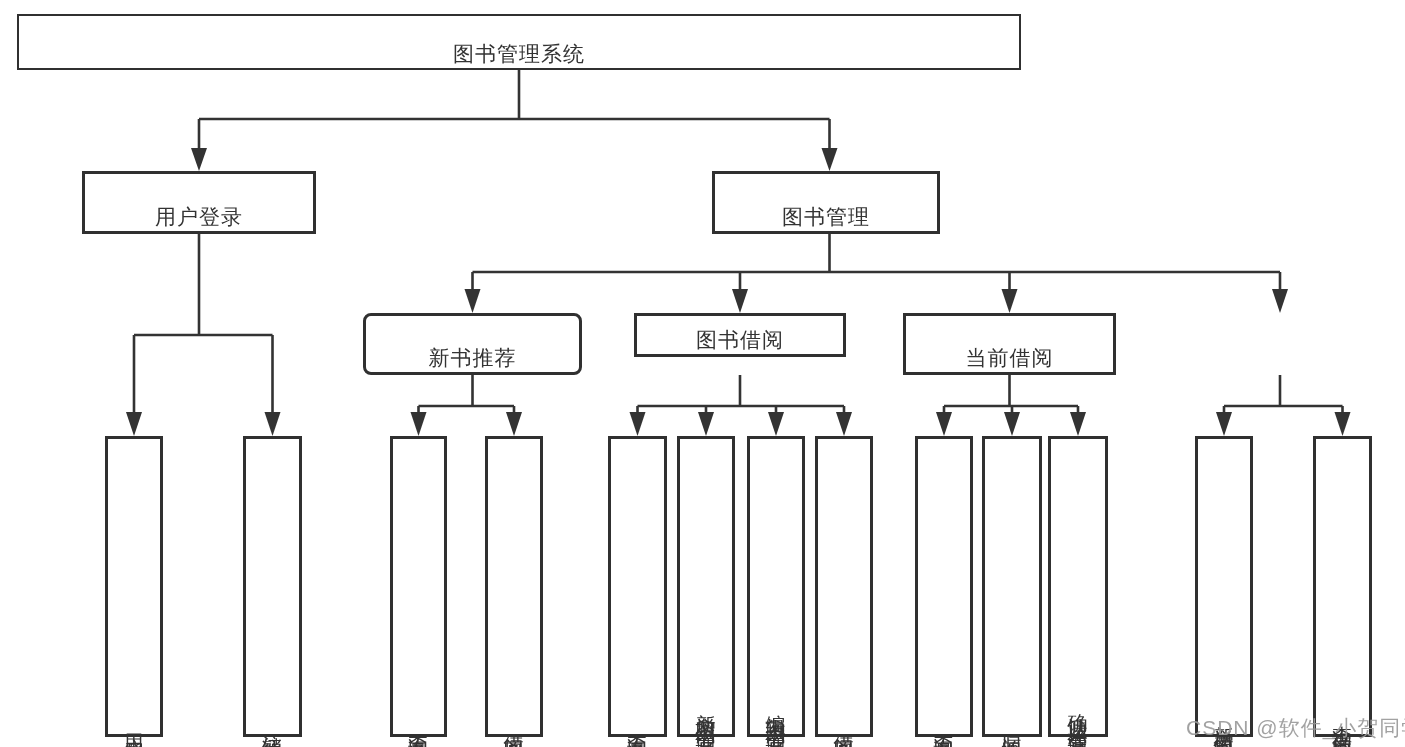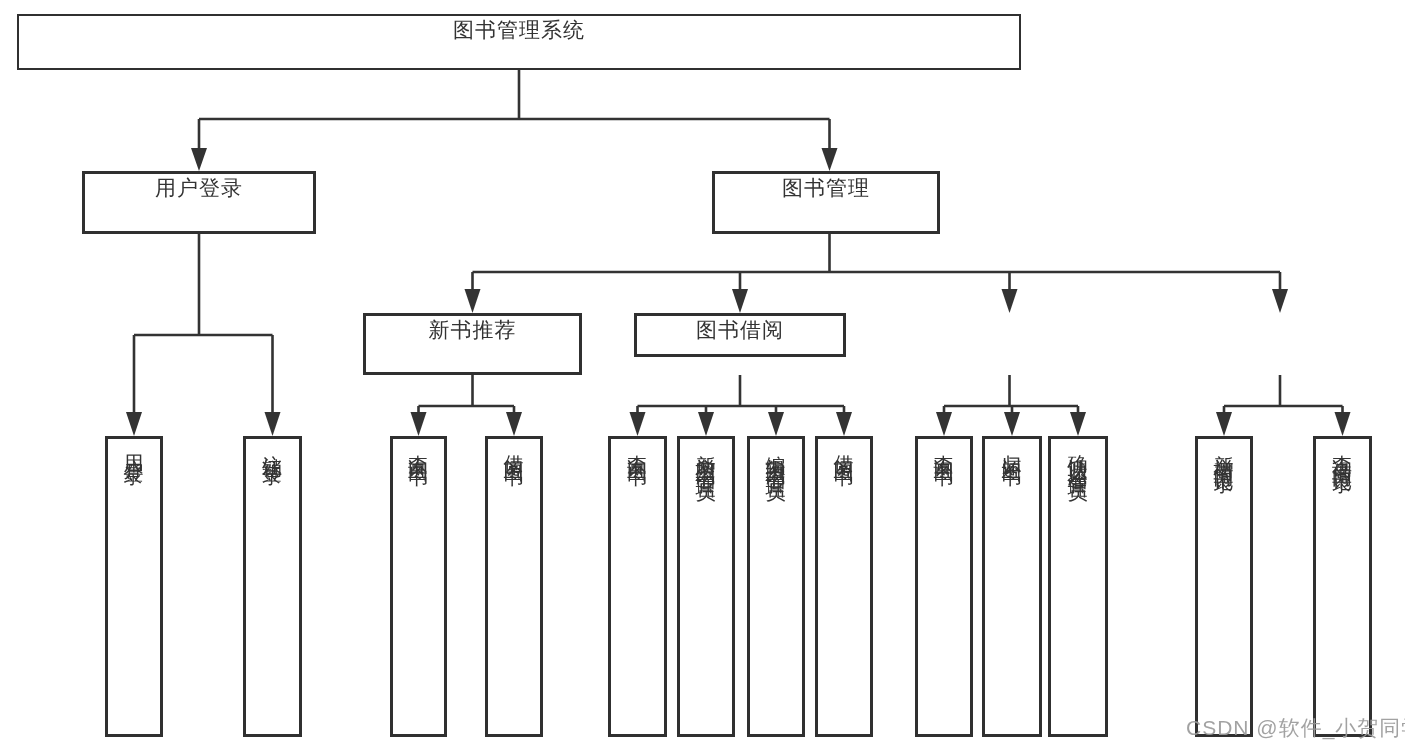--- a/index.html
+++ b/index.html
@@ -9,21 +9,21 @@
     font-family:"Liberation Sans","DejaVu Sans",sans-serif;
     color:var(--text,#333);
   }
   .connectors{position:absolute;left:0;top:0;z-index:0;}
   .connectors path{stroke:var(--line,#333);stroke-width:2.6;fill:none;}
   .connectors polygon{fill:var(--line,#333);stroke:none;}
   .box{
     position:absolute;box-sizing:border-box;z-index:1;
     background:var(--box-fill,#fff);
     border:3px solid var(--box-border,#303030);
-    display:flex;align-items:flex-start;justify-content:center;
+    display:flex;align-items:flex-end;justify-content:center;
   }
   .hlabel{font-size:21px;letter-spacing:1px;white-space:nowrap;}
   .vlabel{
     writing-mode:vertical-rl;text-orientation:mixed;
     font-size:20px;letter-spacing:4px;line-height:1;white-space:nowrap;
   }
   .watermark{
     position:absolute;left:1186px;top:714px;z-index:2;
     font-size:21px;letter-spacing:1px;white-space:nowrap;
     color:var(--watermark,#9b9b9b);opacity:.92;
@@ -88,25 +88,28 @@
     <span class="hlabel">图书管理系统</span>
   </div>
 
   <div class="box" style="left:82px;top:171px;width:234px;height:63px;">
     <span class="hlabel">用户登录</span>
   </div>
   <div class="box" style="left:712px;top:171px;width:228px;height:63px;">
     <span class="hlabel">图书管理</span>
   </div>
 
-  <div class="box" style="left:363px;top:313px;width:219px;height:62px;">
+  <div class="box" style="left:363px;top:313px;width:219px;height:62px;border-radius:8px;">
     <span class="hlabel">新书推荐</span>
   </div>
   <div class="box" style="left:634px;top:313px;width:212px;height:44px;">
     <span class="hlabel">图书借阅</span>
+  </div>
+  <div class="box" style="left:903px;top:313px;width:213px;height:62px;">
+    <span class="hlabel">当前借阅</span>
   </div>
 
   <div class="box" style="left:105px;top:436px;width:58px;height:301px;">
     <span class="vlabel">用户登录</span>
   </div>
   <div class="box" style="left:243px;top:436px;width:59px;height:301px;">
     <span class="vlabel">注销登录</span>
   </div>
 
   <div class="box" style="left:390px;top:436px;width:57px;height:301px;">

